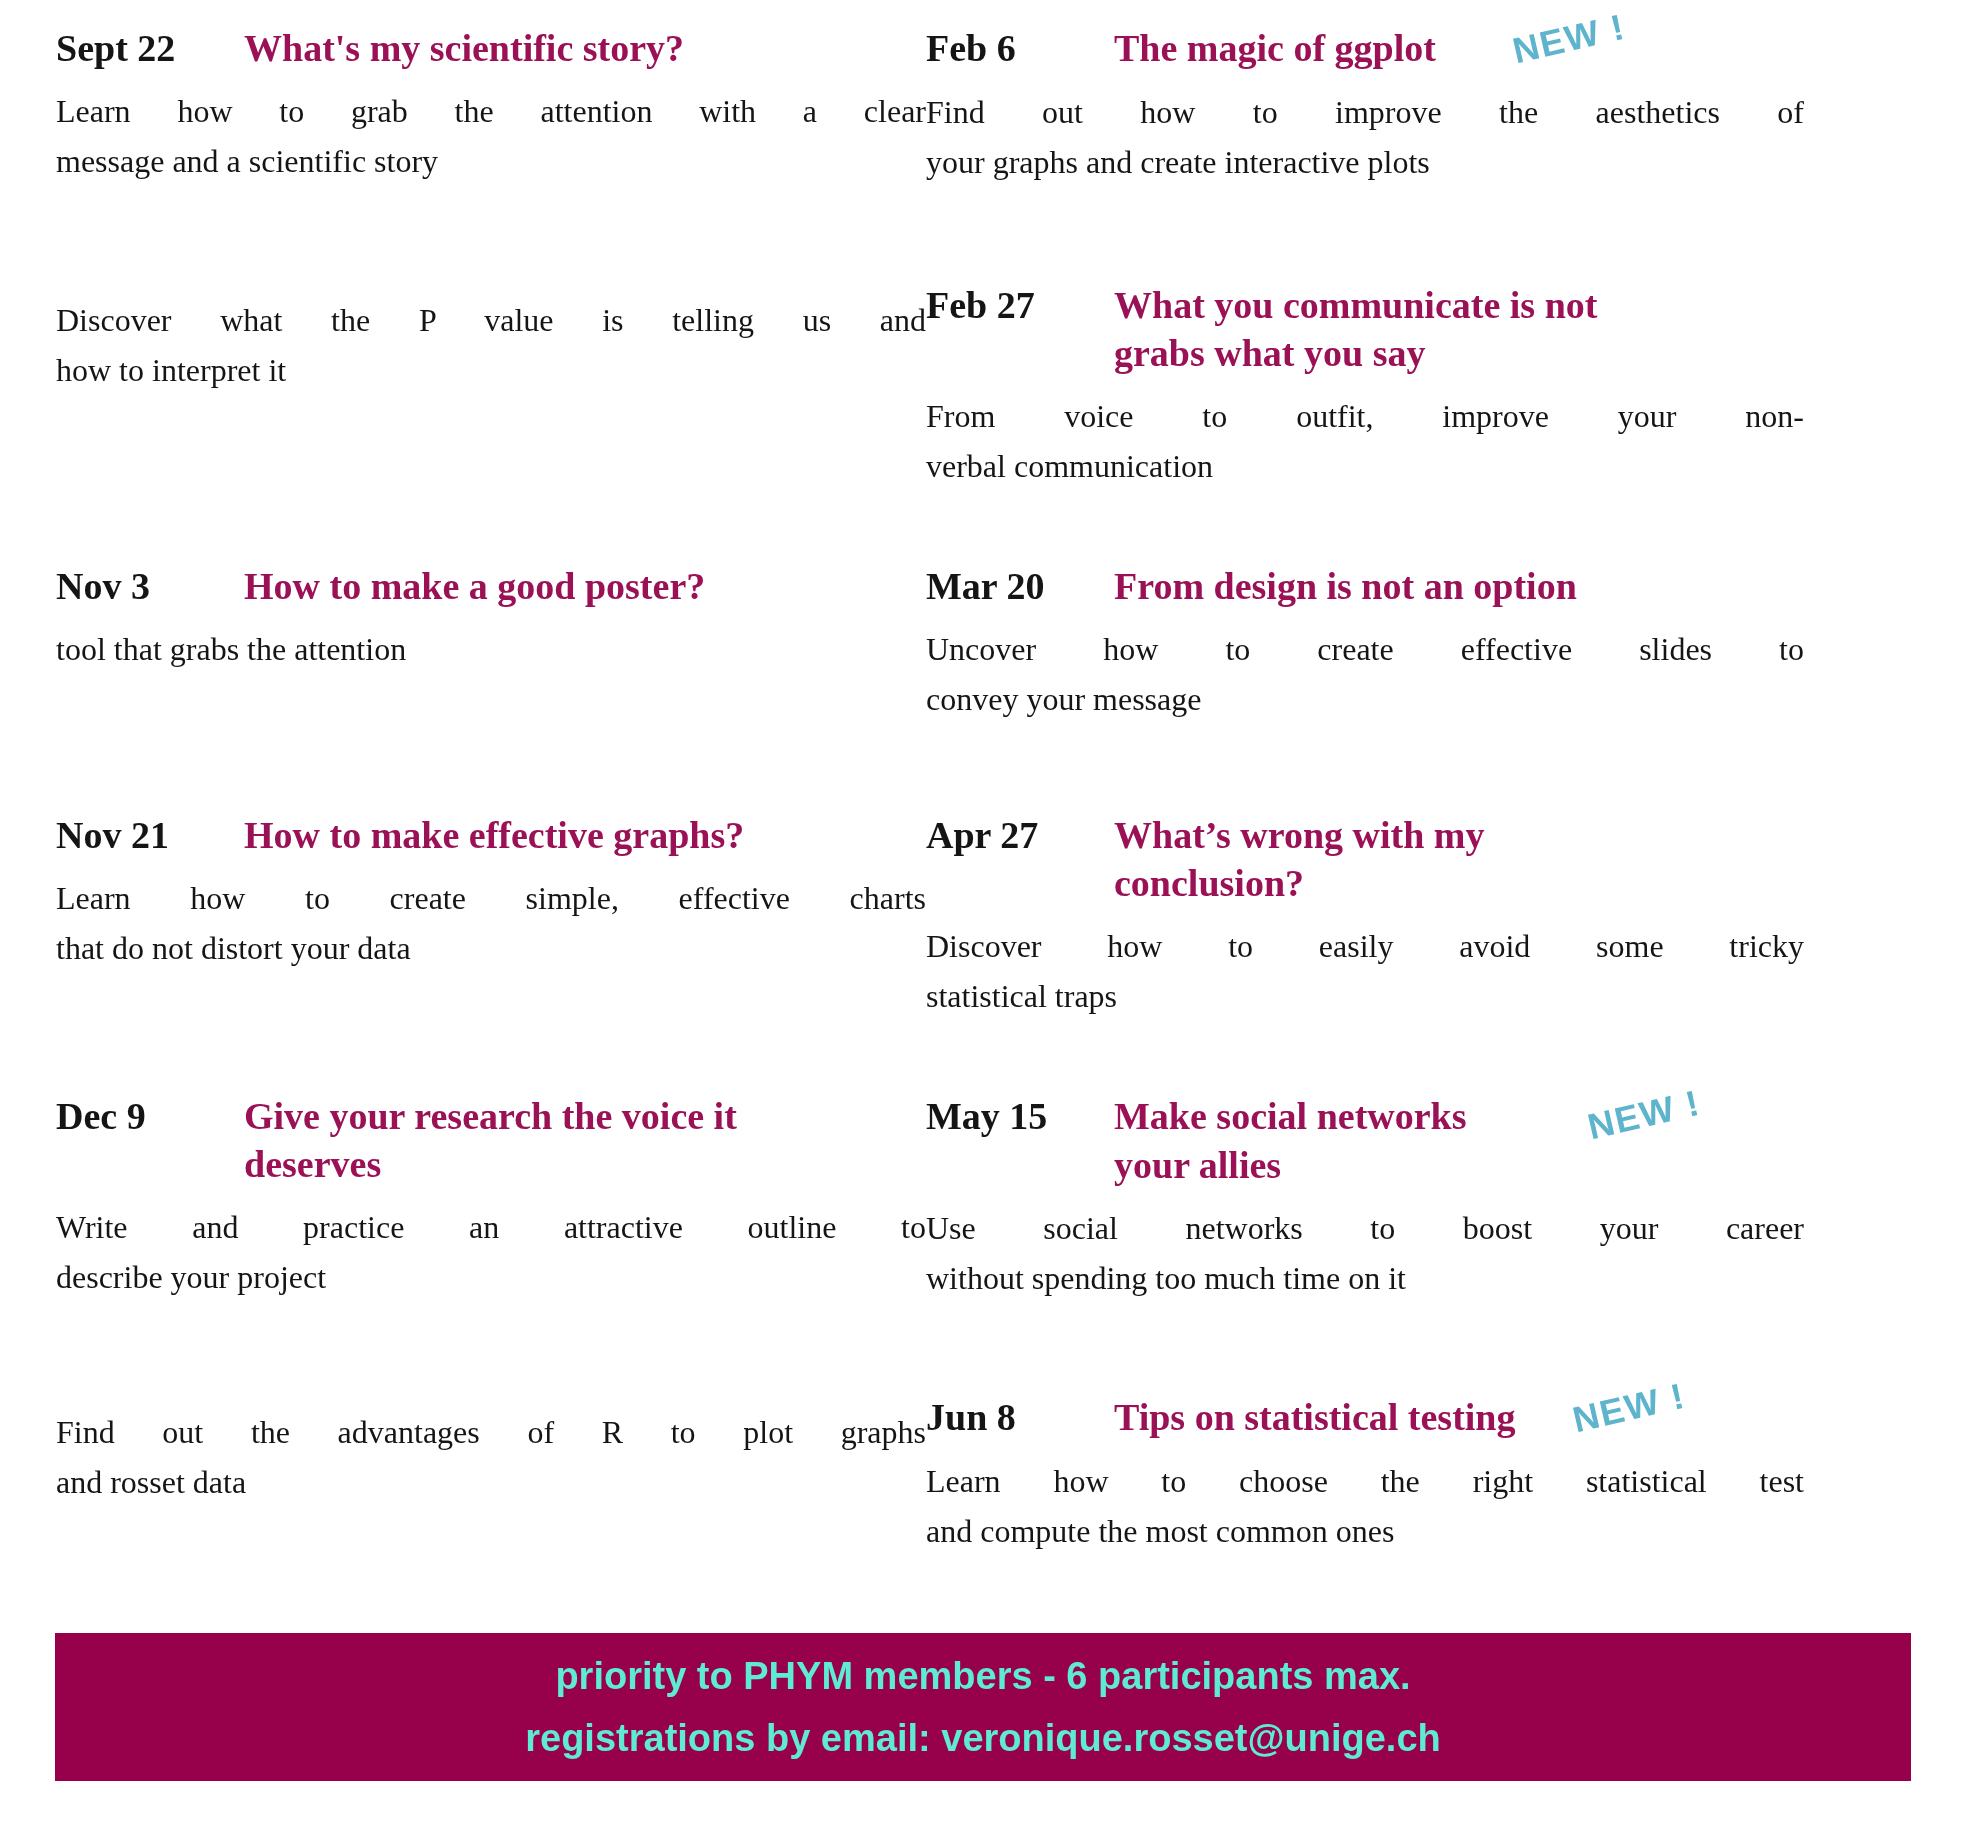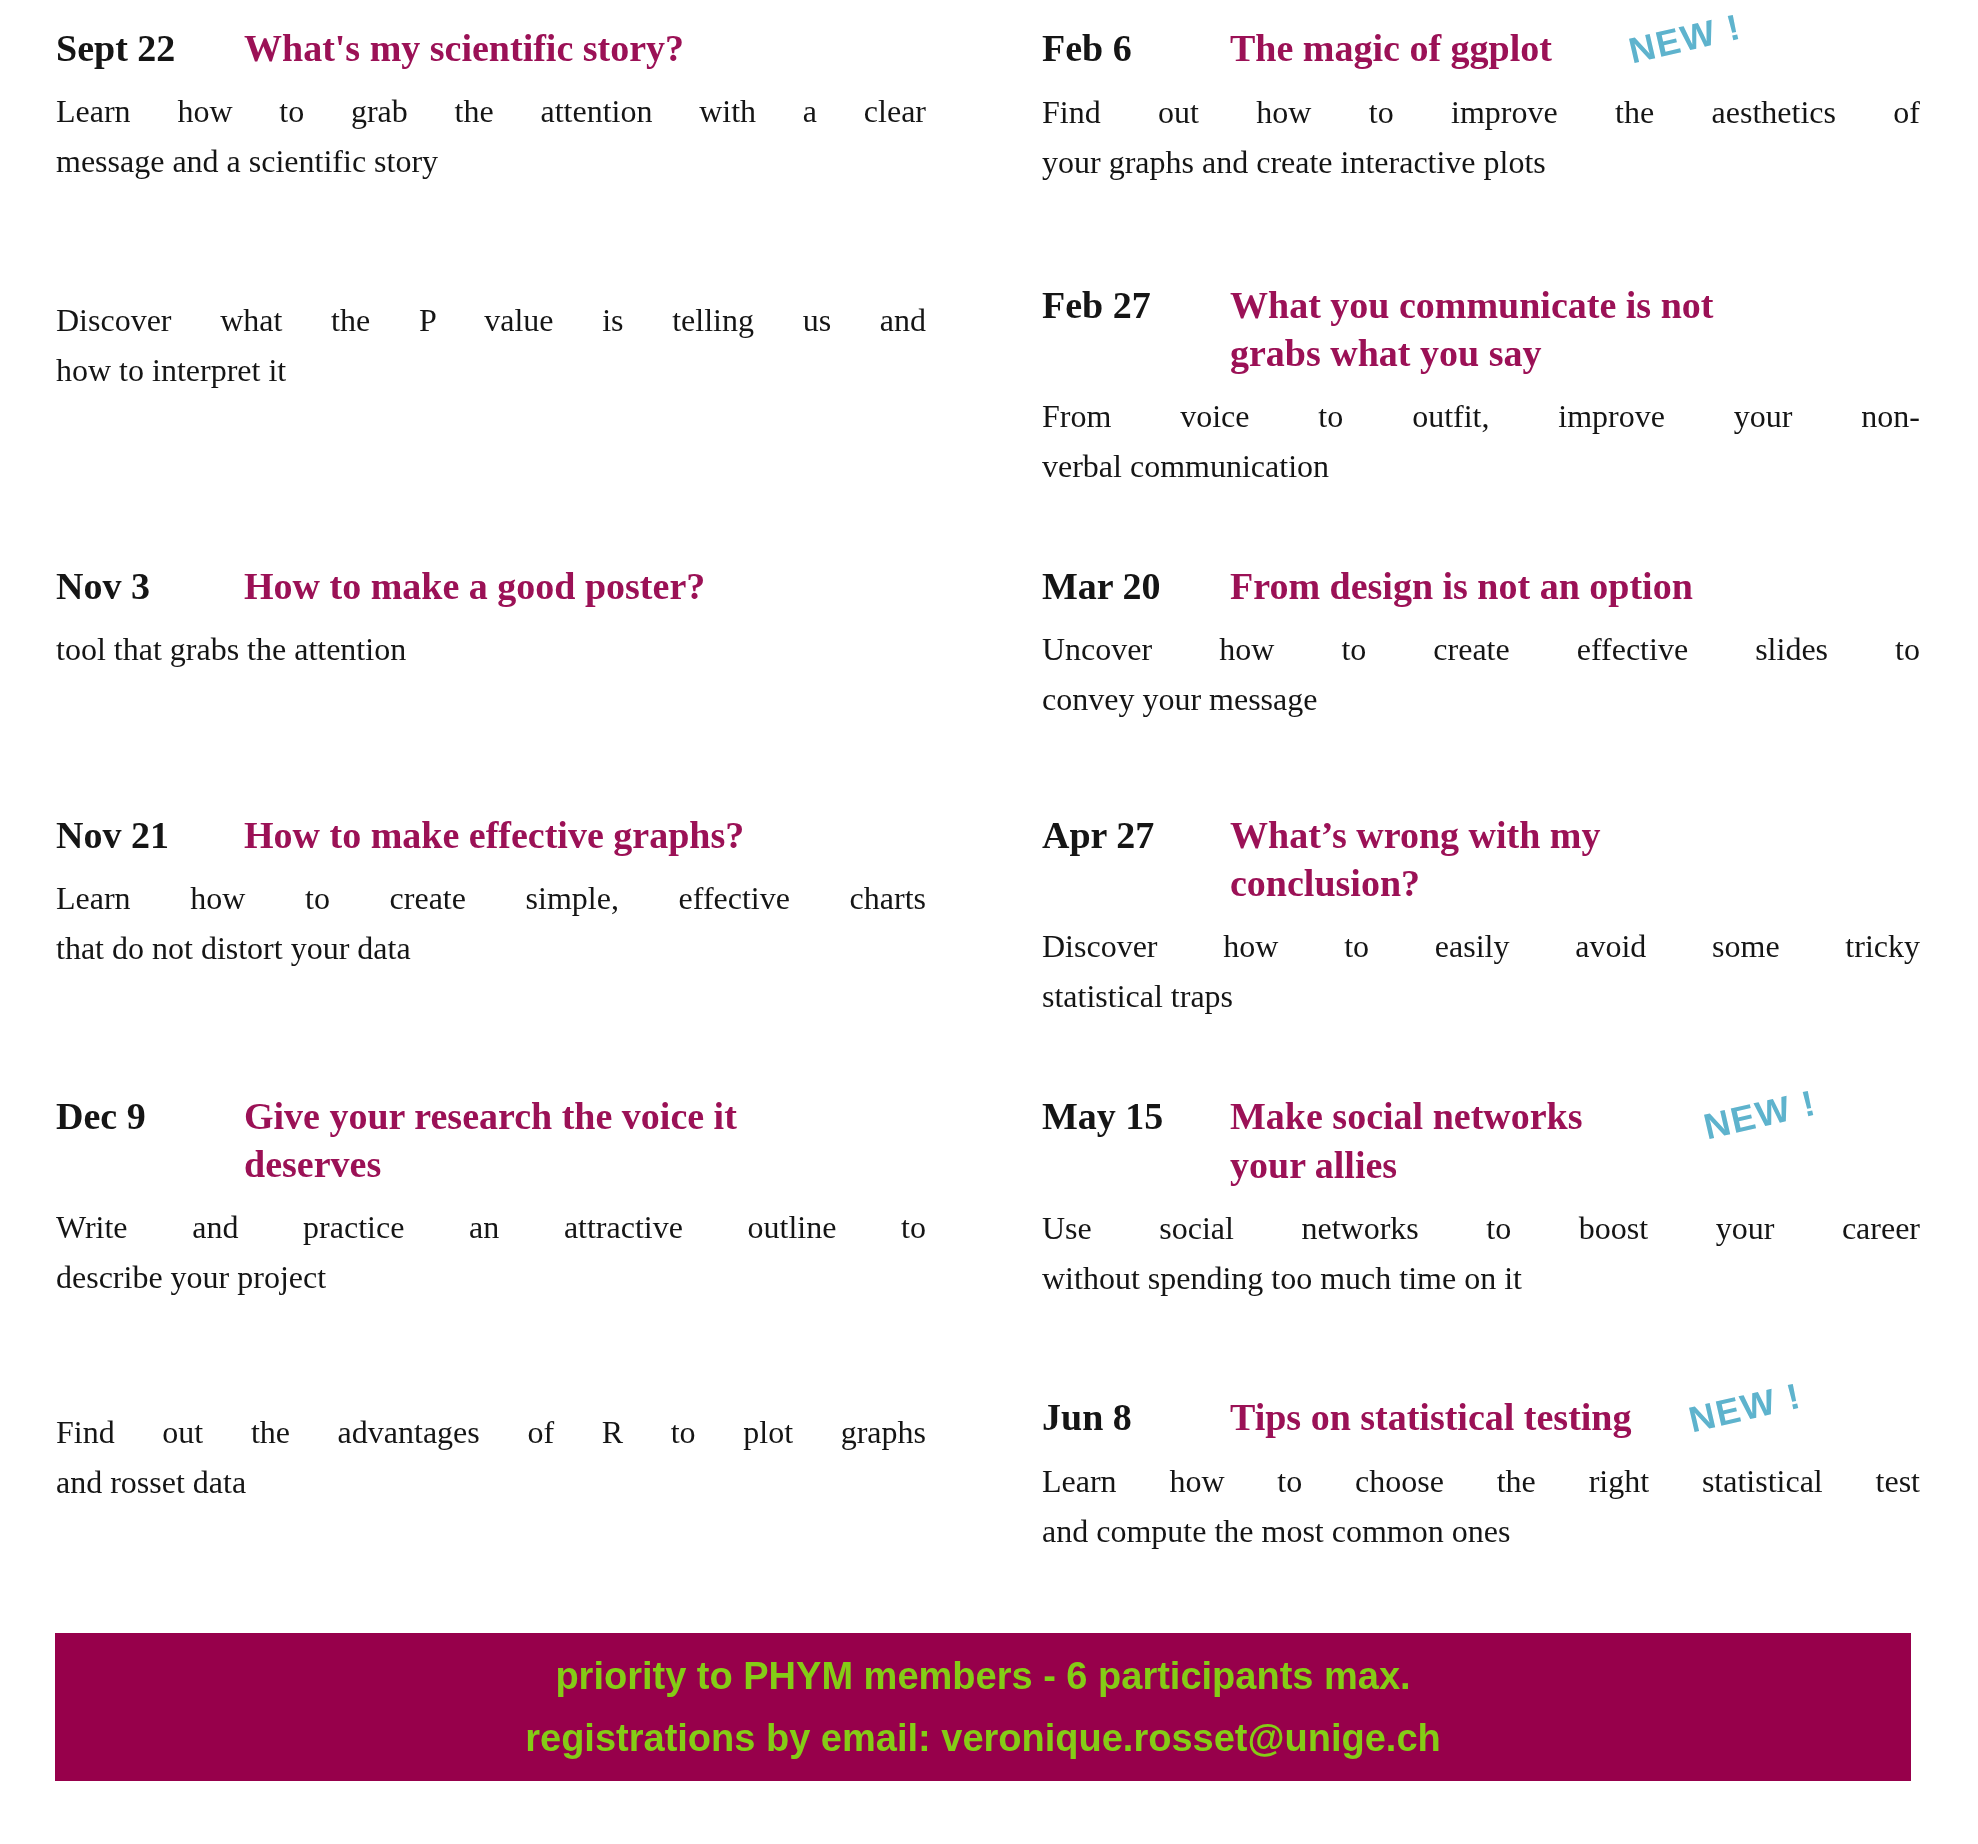--- a/index.html
+++ b/index.html
@@ -13,21 +13,20 @@
     width:1979px;height:1845px;position:relative;overflow:hidden;
     font-family:"Liberation Serif","DejaVu Serif",serif;
     color:var(--ink);
   }
   .schedule{
     position:absolute;left:56px;top:24px;width:1865px;
     display:grid;
     grid-template-columns:870px 878px;
     grid-template-rows:257px 281px 249px 281px 301px auto;
     grid-auto-flow:column;
-    column-gap:116px;
   }
   .session{align-self:start;}
   .head{display:flex;align-items:flex-start;}
   .date-col{width:188px;flex:0 0 188px;font-weight:700;font-size:38px;line-height:48px;color:var(--ink);}
   .date-col span{display:block;}
   .title-col{flex:1 1 auto;font-weight:700;font-size:38px;line-height:48px;color:var(--magenta);}
   .title-line{display:inline;}
   .title-line.block{display:block;}
   .badge{
     color:var(--blue);
@@ -43,21 +42,21 @@
   .desc{
     margin:14.4px 0 0 0;font-size:32px;line-height:50px;color:var(--ink);
   }
   .desc span{display:block;}
   .desc span.j{text-align:justify;text-align-last:justify;}
   .footer-banner{
     position:absolute;left:55px;top:1633px;width:1856px;height:148px;
     background:var(--banner);
     display:flex;flex-direction:column;justify-content:space-evenly;align-items:center;
     font-family:"Liberation Sans","DejaVu Sans",sans-serif;
-    font-weight:700;font-size:38px;color:#84cc16;
+    font-weight:700;font-size:38px;color:#5eead4;
   }
   .footer-banner div{line-height:1;}
 </style>
 </head>
 <body>
 
 <div class="schedule">
 
   <div class="session">
     <div class="head">

